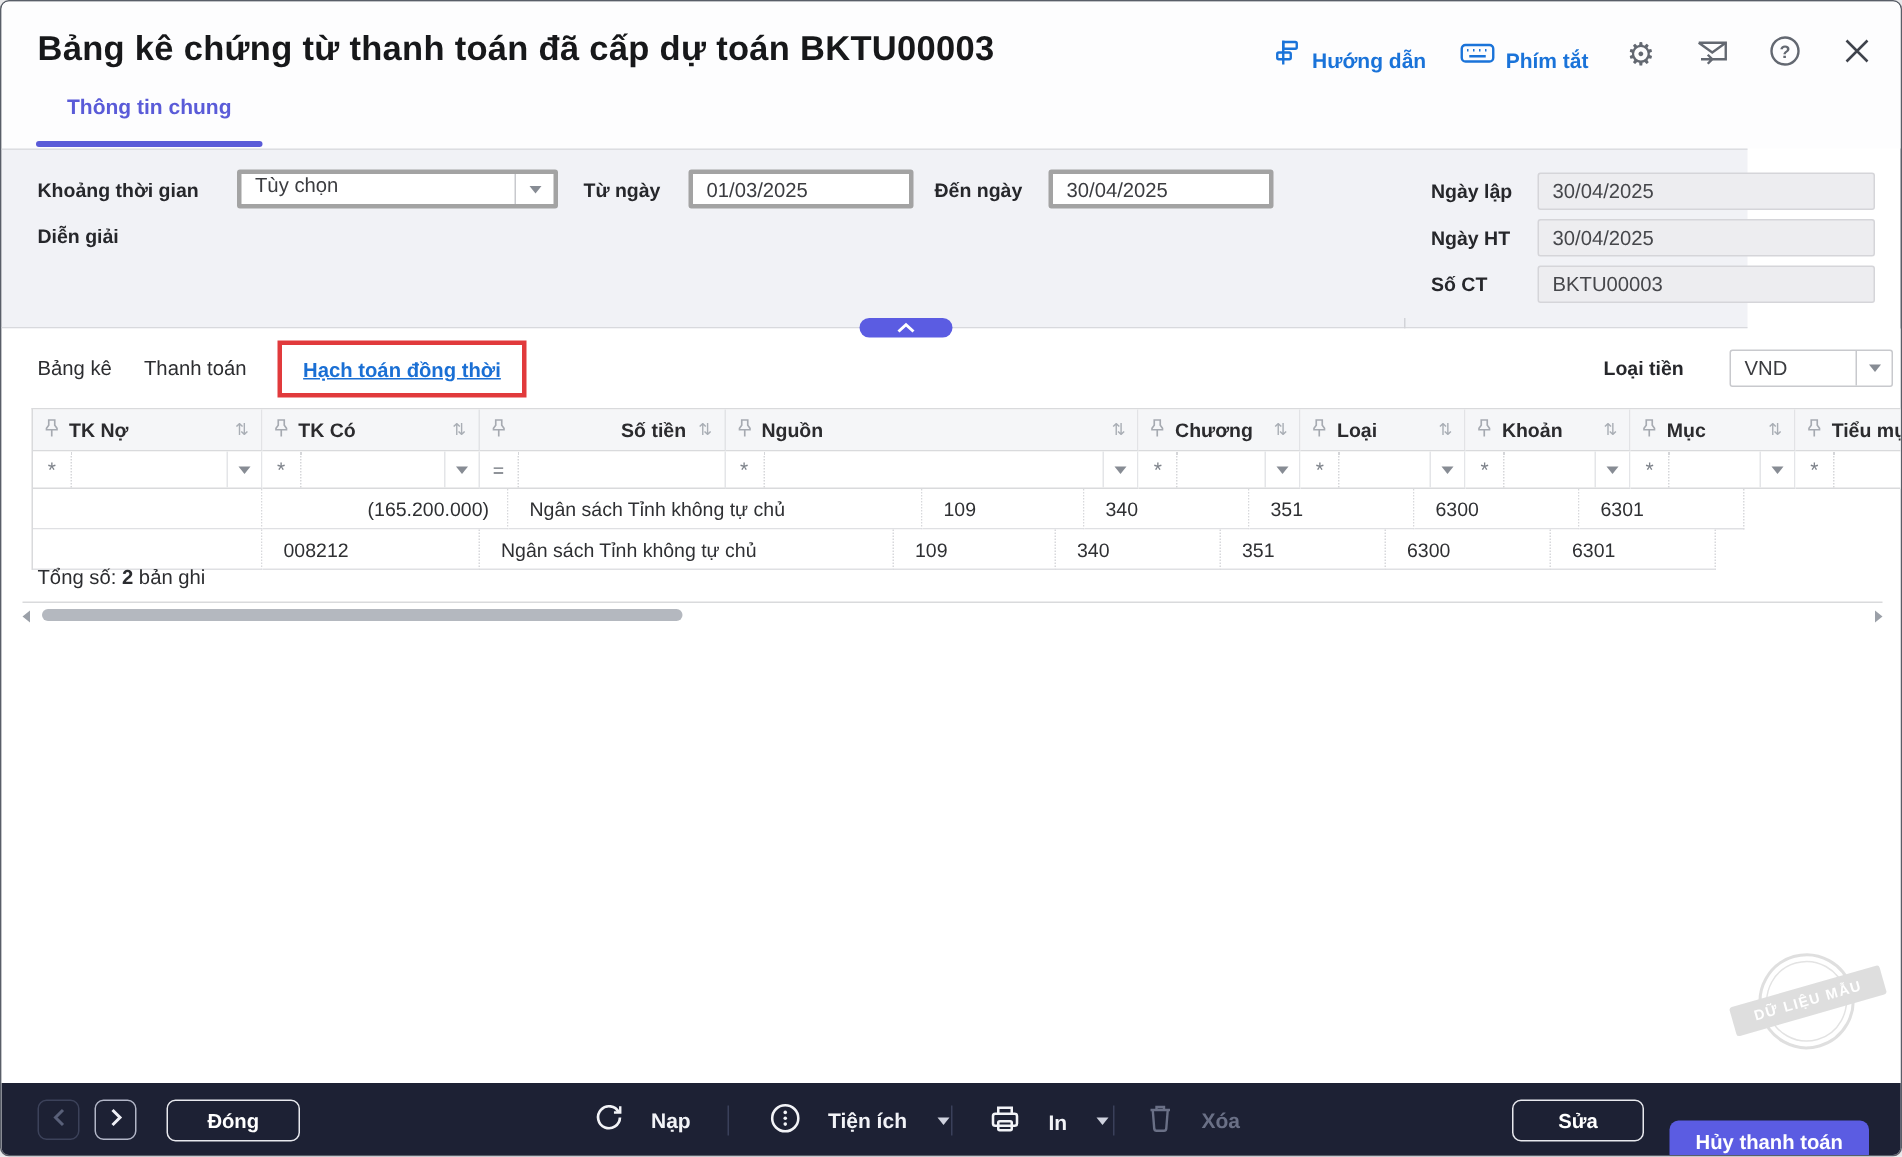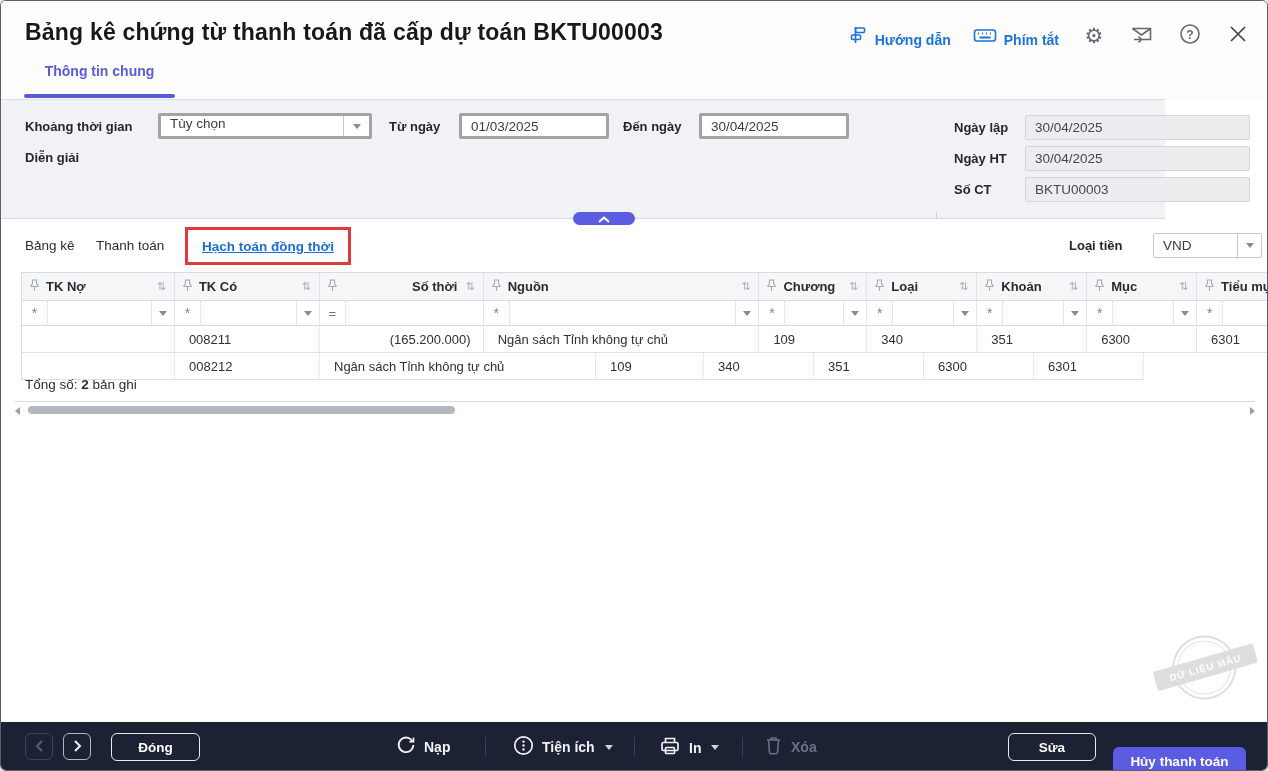--- a/index.html
+++ b/index.html
@@ -72,21 +72,21 @@
 
   
   .toolbar { position:absolute; left:0; top:721px; width:1268px; height:50px; background:#1d2134; display:flex; align-items:center; }
   .navbtn { position:absolute; top:11px; width:28px; height:27px; border-radius:6px; display:flex; align-items:center; justify-content:center; cursor:pointer; background:transparent; }
   .navbtn.prev { left:24px; border:1px solid #3c425a; }
   .navbtn.next { left:62px; border:1px solid #b2b6c7; }
   .btn-outline { position:absolute; top:11px; height:28px; border:1px solid #e8e9ee; border-radius:6px; color:#fff; font-size:13.5px; font-weight:bold; display:flex; align-items:center; justify-content:center; background:transparent; cursor:pointer; }
   .btn-close { left:110px; width:89px; }
   .btn-edit { left:1007px; width:88px; }
   .btn-primary { position:absolute; left:1112px; top:11px; width:133px; height:28px; background:#5b5ce2; border-radius:6px; color:#fff; font-size:13.5px; font-weight:bold; display:flex; align-items:center; justify-content:center; cursor:pointer;margin-top:14px; }
-  .tool-item { position:absolute; top:13px; display:flex; align-items:center; gap:8px; color:#f2f3f7; font-size:14px; font-weight:bold; cursor:pointer; }
+  .tool-item { position:absolute; top:13px; display:flex; align-items:center; gap:18px; color:#f2f3f7; font-size:14px; font-weight:bold; cursor:pointer; }
   .tool-item.dim { color:#6a7086; }
   .tool-div { position:absolute; top:15px; width:1px; height:20px; background:#3a405a; }
   .caret-w { width:0; height:0; border-left:4.5px solid transparent; border-right:4.5px solid transparent; border-top:5px solid #cfd2de; margin-left:2px; }
 </style>
 </head>
 <body>
 
 <div class="window">
 
   <div class="titlebar">
@@ -222,21 +222,21 @@
                 <path d="M4.5 7.5V12"></path>
               </svg></span>
           <span class="hlabel">TK Có</span>
           <span class="sort">⇅</span>
         </div>
         <div class="hcell c2 num">
           <span class="pin"><svg width="9" height="13" viewBox="0 0 9 13" fill="none" stroke="#a6aab1" stroke-width="1.1">
                 <path d="M2.5 1h4v3.5l1.5 2v1h-7v-1l1.5-2z"></path>
                 <path d="M4.5 7.5V12"></path>
               </svg></span>
-          <span class="hlabel">Số thời</span>
+          <span class="hlabel">Số tiền</span>
           <span class="sort">⇅</span>
         </div>
         <div class="hcell c3">
           <span class="pin"><svg width="9" height="13" viewBox="0 0 9 13" fill="none" stroke="#a6aab1" stroke-width="1.1">
                 <path d="M2.5 1h4v3.5l1.5 2v1h-7v-1l1.5-2z"></path>
                 <path d="M4.5 7.5V12"></path>
               </svg></span>
           <span class="hlabel">Nguồn</span>
           <span class="sort">⇅</span>
         </div>
@@ -328,21 +328,20 @@
               <span class="tri-down"></span>
             </span>
           </div>
         <div class="fcell c8">
             <span class="fop">*</span>
           </div>
       </div>
 
       <div class="trow">
         <div class="dcell c0"></div>
-        <div class="dcell c1">008211</div>
         <div class="dcell c2 num">(165.200.000)</div>
         <div class="dcell c3">Ngân sách Tỉnh không tự chủ</div>
         <div class="dcell c4">109</div>
         <div class="dcell c5">340</div>
         <div class="dcell c6">351</div>
         <div class="dcell c7">6300</div>
         <div class="dcell c8">6301</div>
       </div>
 
       <div class="trow">

